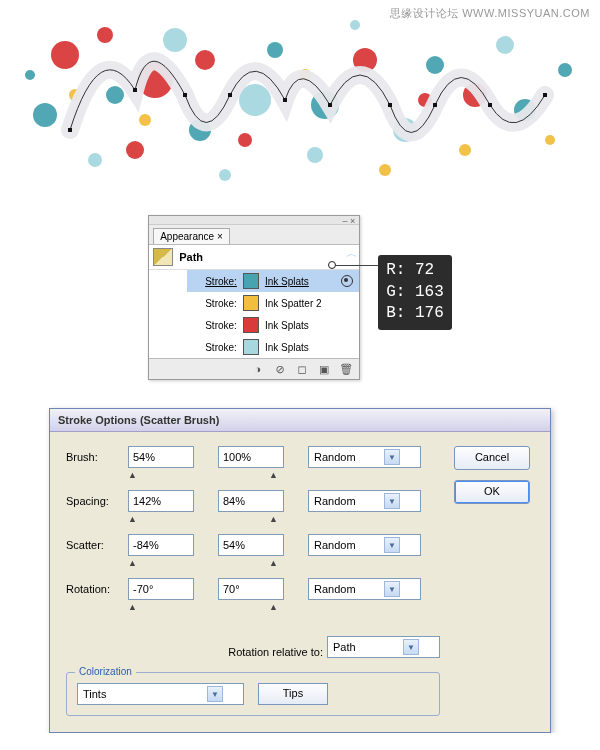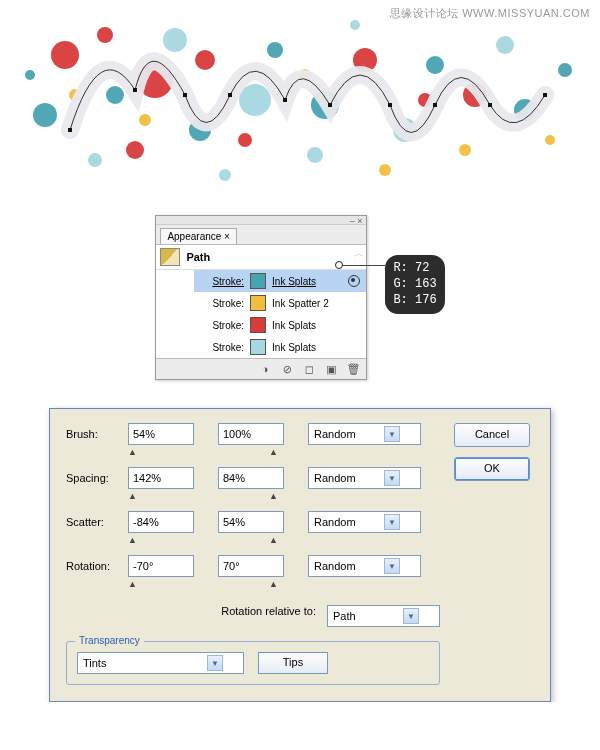--- a/index.html
+++ b/index.html
@@ -154,23 +154,23 @@
     right: 2px;
     top: 30px;
     font-size: 11px;
     color: #a0c8e8;
   }
   
   .rgb-tip {
     background: #2c2c2c;
     color: #fff;
     font-family: Courier, monospace;
-    font-size: 12px;
+    font-size: 16px;
     padding: 5px 8px;
-    border-radius: 13px;
+    border-radius: 3px;
     margin-left: 18px;
     align-self: flex-start;
     margin-top: 40px;
     position: relative;
     line-height: 1.35;
   }
   .rgb-tip::before {
     content: "";
     position: absolute;
     left: -45px;
@@ -260,24 +260,24 @@
     border-radius: 3px;
     background: linear-gradient(#fdfdfe,#e6ecf5);
     text-align: center;
     line-height: 20px;
     margin-bottom: 10px;
     cursor: pointer;
   }
   .winbtn.primary { box-shadow: 0 0 0 1px #4b8ef3 inset; }
   .rot-rel {
     display: flex;
-    align-items: flex-start;
+    align-items: flex-end;
     justify-content: flex-end;
-    margin: 16px 0 14px;
-    gap: 11px;
+    margin: 24px 0 14px;
+    gap: 4px;
   }
   .fieldset {
     border: 1px solid #9aaed0;
     border-radius: 3px;
     padding: 10px;
     position: relative;
   }
   .fieldset .legend {
     position: absolute;
     top: -7px;
@@ -397,20 +397,21 @@
 
   <div class="rgb-tip">
     <div>R:  72</div>
     <div>G: 163</div>
     <div>B: 176</div>
   </div>
 </div>
 
 <div class="dialog-wrap">
 <div class="dialog">
+  <div class="dlg-title">Stroke Options (Scatter Brush)</div>
   <div class="dlg-body">
     <div class="dlg-fields">
 
       <div class="frow">
         <span class="flabel">Brush:</span>
         <input class="numbox" value="54%" style="">
         <input class="numbox" value="100%" style="">
         <div class="combo">
           <span>Random</span>
           <span class="chev">▼</span>
@@ -465,21 +466,21 @@
 
       <div class="rot-rel">
         <span>Rotation relative to:</span>
         <div class="combo">
           <span>Path</span>
           <span class="chev">▼</span>
         </div>
       </div>
 
       <div class="fieldset">
-        <span class="legend">Transparency</span>
+        <span class="legend">Colorization</span>
         <div class="fs-row">
           <div class="combo wide-combo">
             <span>Tints</span>
             <span class="chev">▼</span>
           </div>
           <div class="tipsbtn">Tips</div>
         </div>
       </div>
 
     </div>

